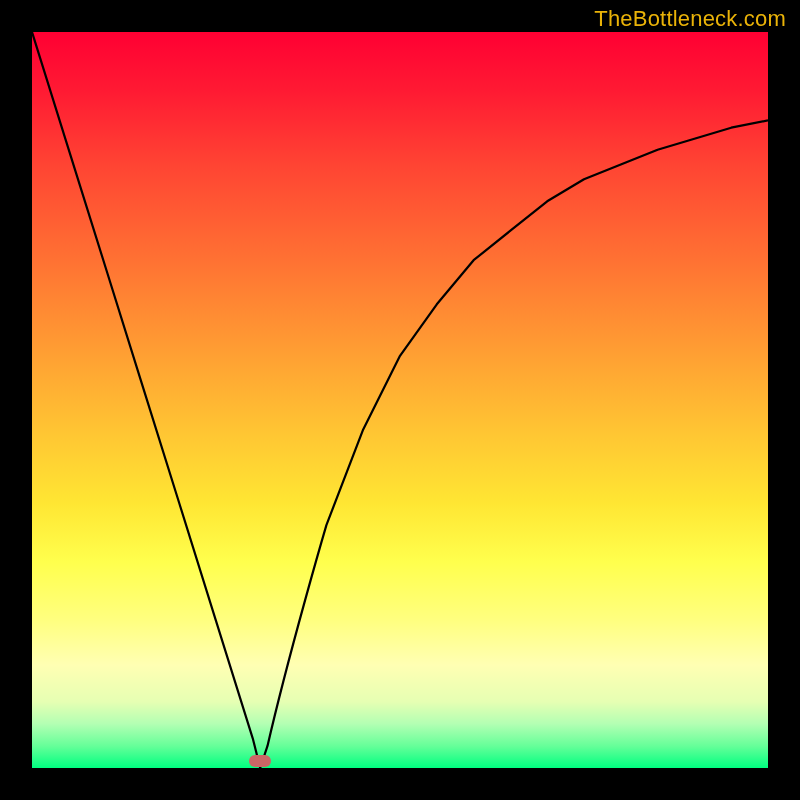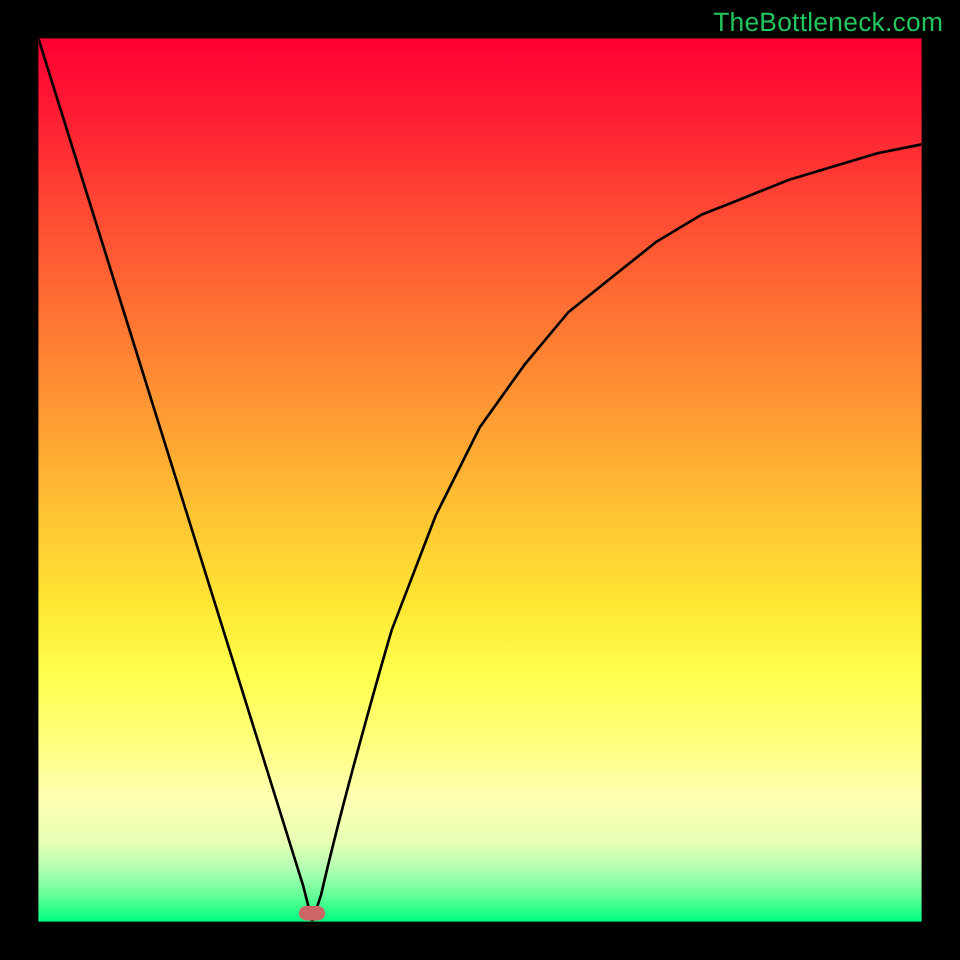--- a/index.html
+++ b/index.html
@@ -45,21 +45,21 @@
     position: absolute;
     width: 22px;
     height: 12px;
     background: #cc6666;
     border-radius: 6px;
   }
   .watermark {
     position: absolute;
     top: 6px;
     right: 14px;
-    color: #22c55e;
+    color: #eab308;
     font-size: 22px;
     font-weight: 500;
     letter-spacing: 0.2px;
   }
 </style>
 </head>
 <body>
 
 <div class="plot-area">
   <svg class="curve" viewBox="0 0 736 736" preserveAspectRatio="none">

